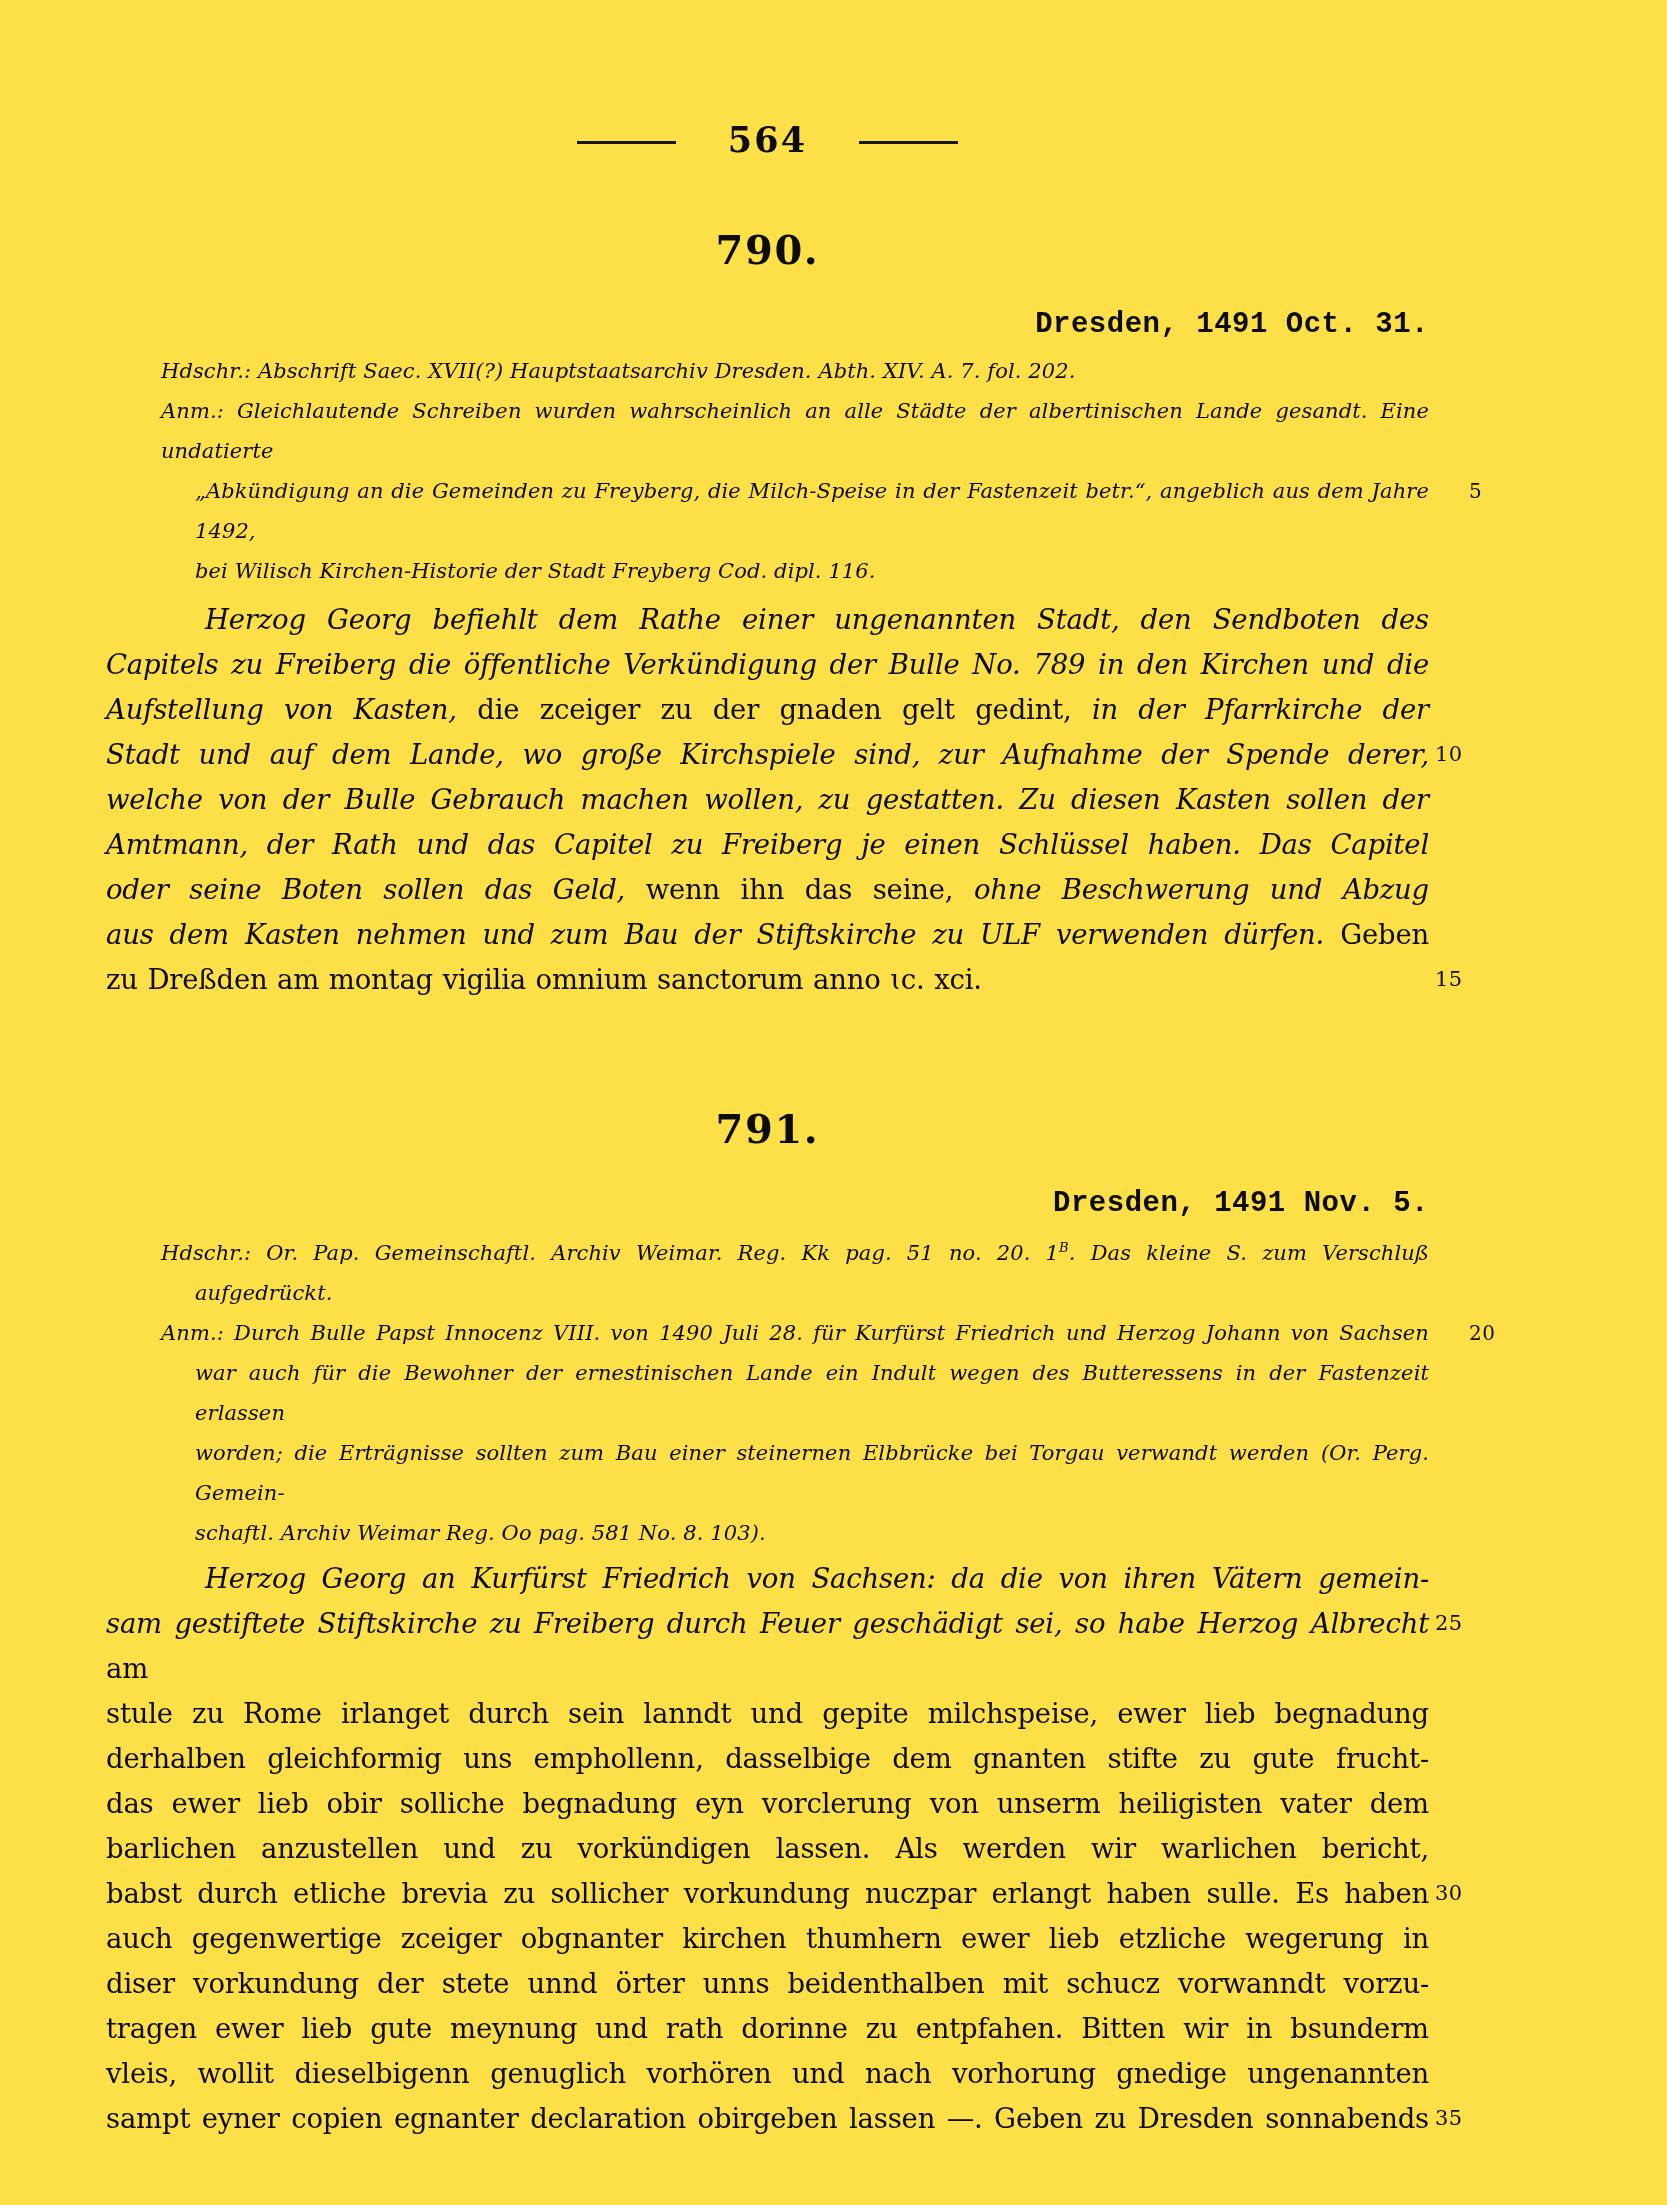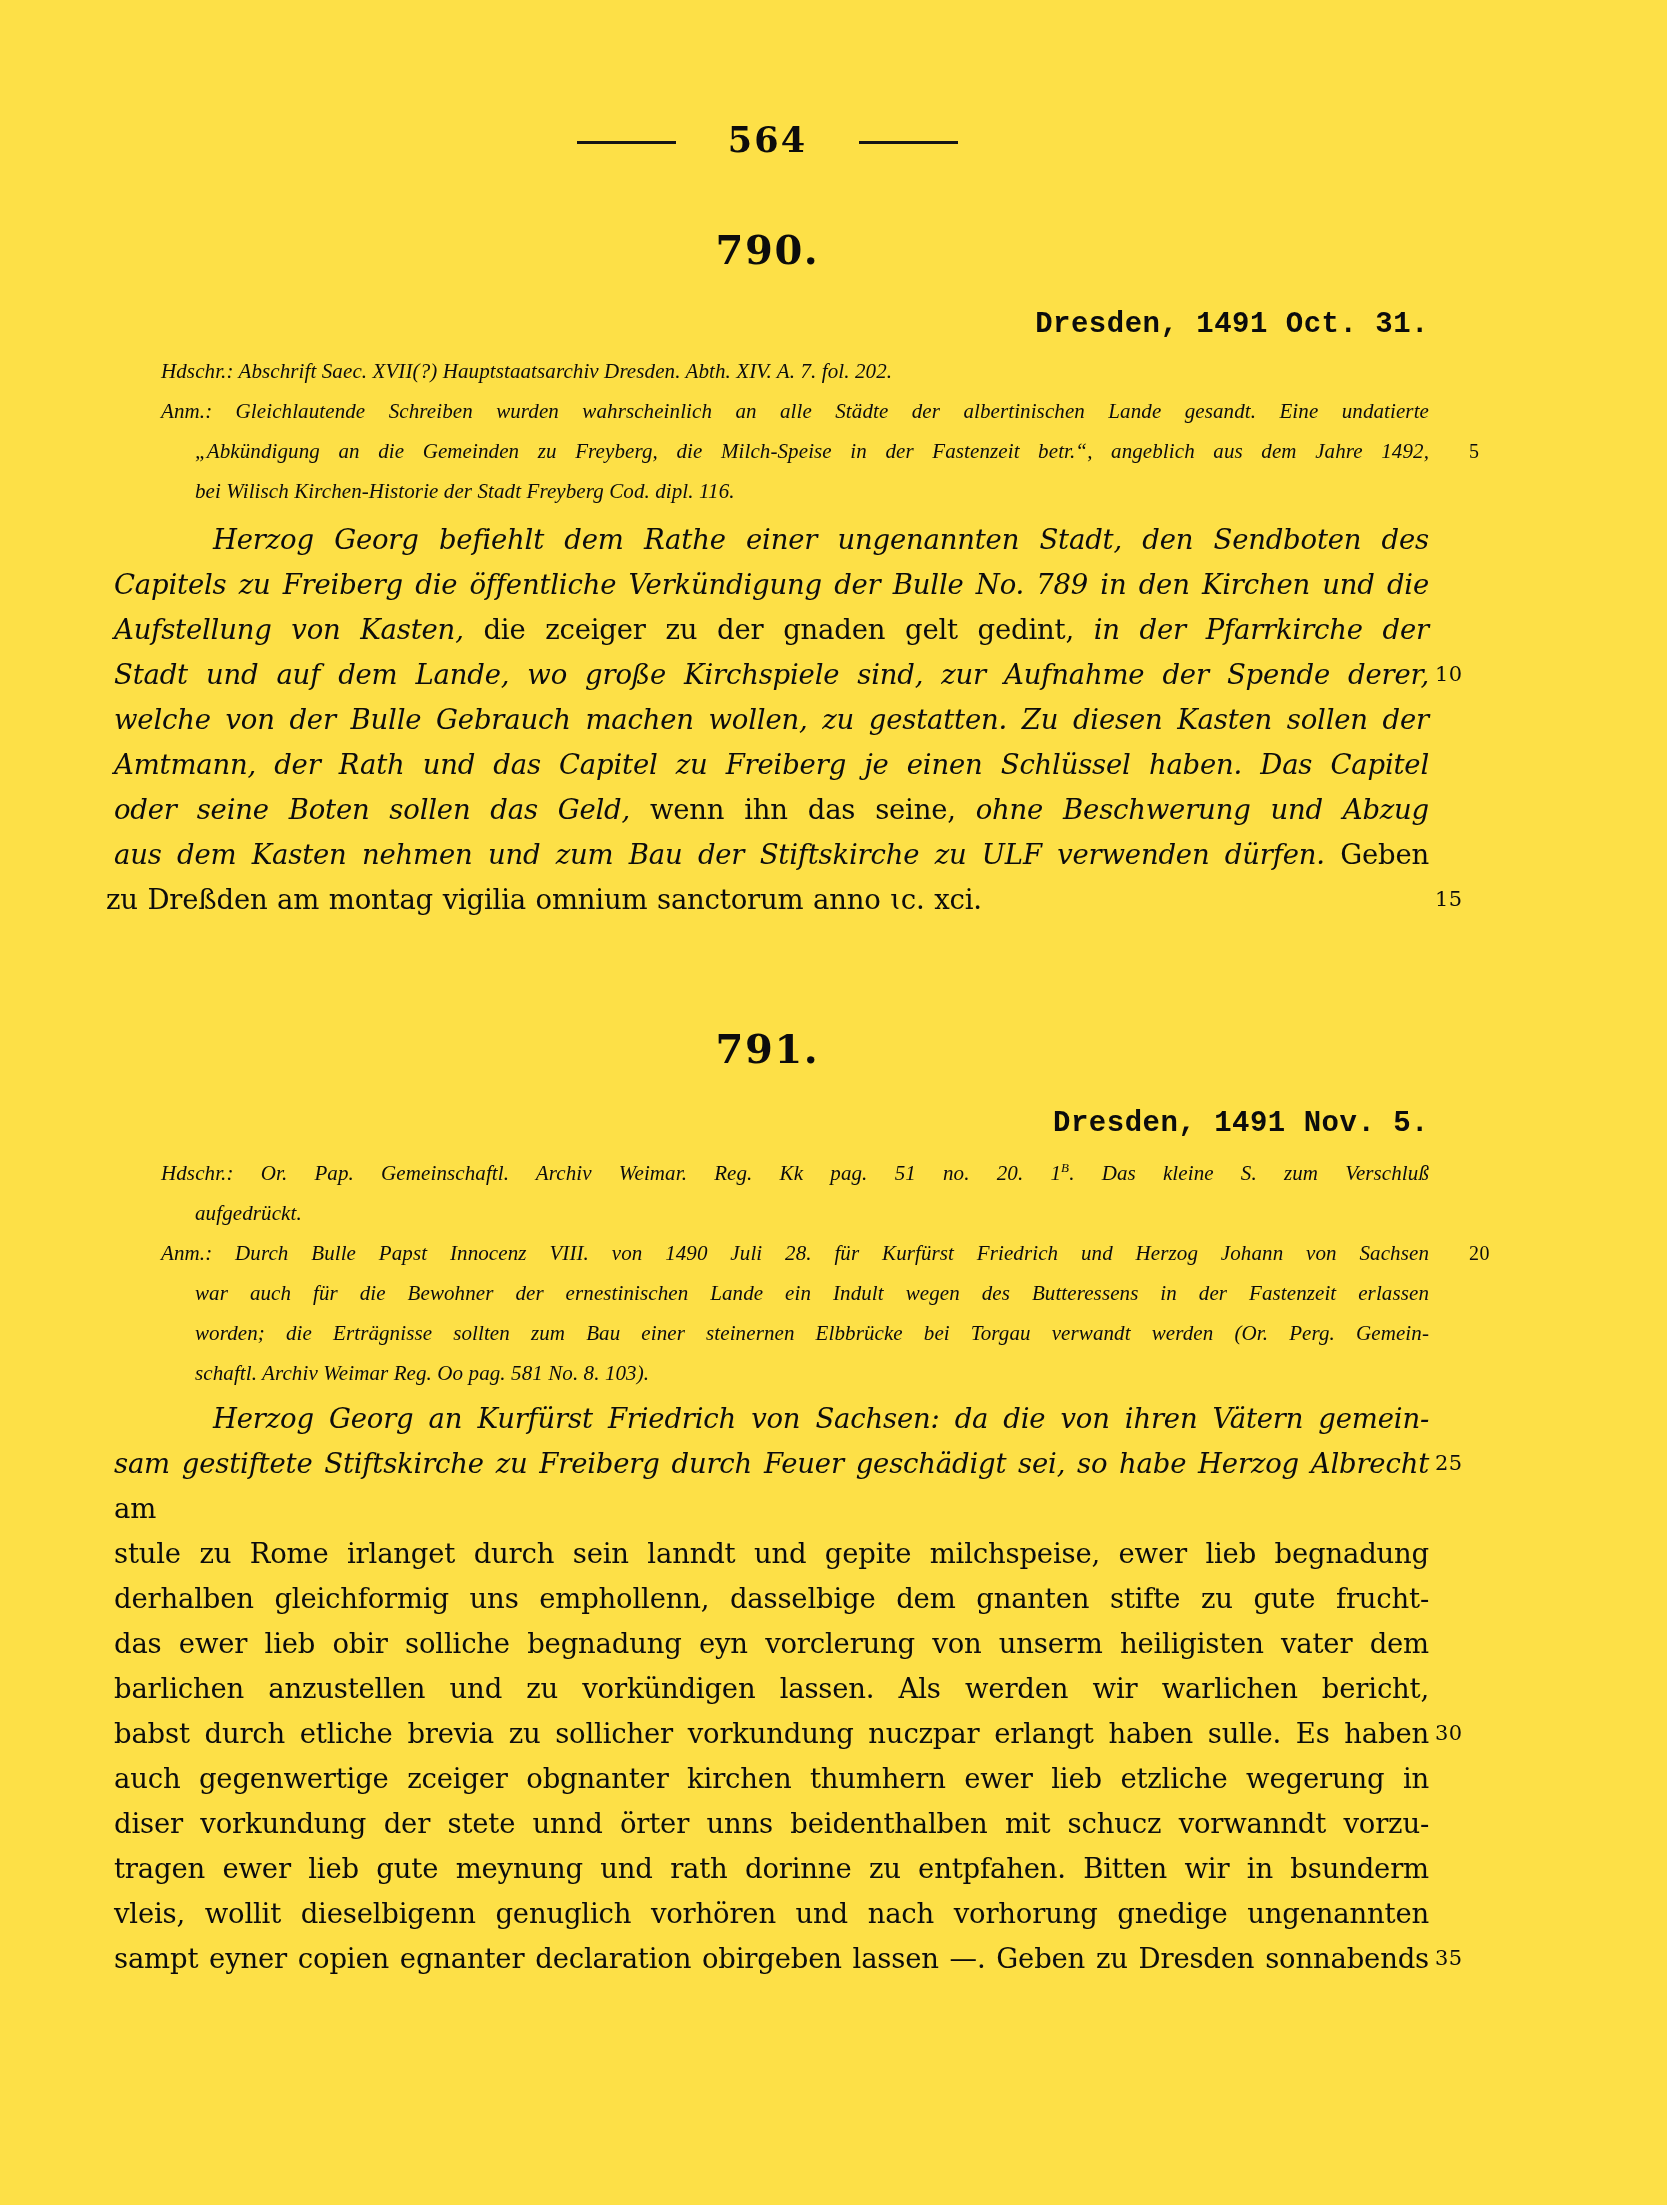--- a/index.html
+++ b/index.html
@@ -56,36 +56,35 @@
     letter-spacing: 0.5px;
     font-family: Liberation Mono, monospace;
   }
   .apparatus {
     margin-top: 8.8px;
     font-size: 21px;
     line-height: 40px;
     font-style: italic;
     padding-left: 55px;
     letter-spacing: 0.1px;
-    font-family: Liberation Serif, serif;
   }
   .entry + .entry .apparatus { margin-top: 6.6px; }
   .app-line { position: relative; text-align: justify; }
   .app-line.just { text-align-last: justify; }
   .app-line.hang { padding-left: 34px; }
   .bodytext {
     margin-top: 6.6px;
     font-size: 27.5px;
     line-height: 45px;
     letter-spacing: -0.2px;
     word-spacing: 1.1px;
   }
   .entry + .entry .bodytext { margin-top: 3.3px; }
   .body-line { position: relative; text-align: justify; }
-  .body-line.just { text-align-last: justify; margin-left: 8px; }
+  .body-line.just { text-align-last: justify; }
   .body-line.first { text-indent: 99px; }
   .ital { font-style: italic; }
   .rom  { font-style: normal; }
   .sup  { font-style: italic; font-size: 62%; vertical-align: super; }
   .lineno {
     position: absolute;
     right: -55px;
     top: 0;
     width: 49px;
     text-align: left;

